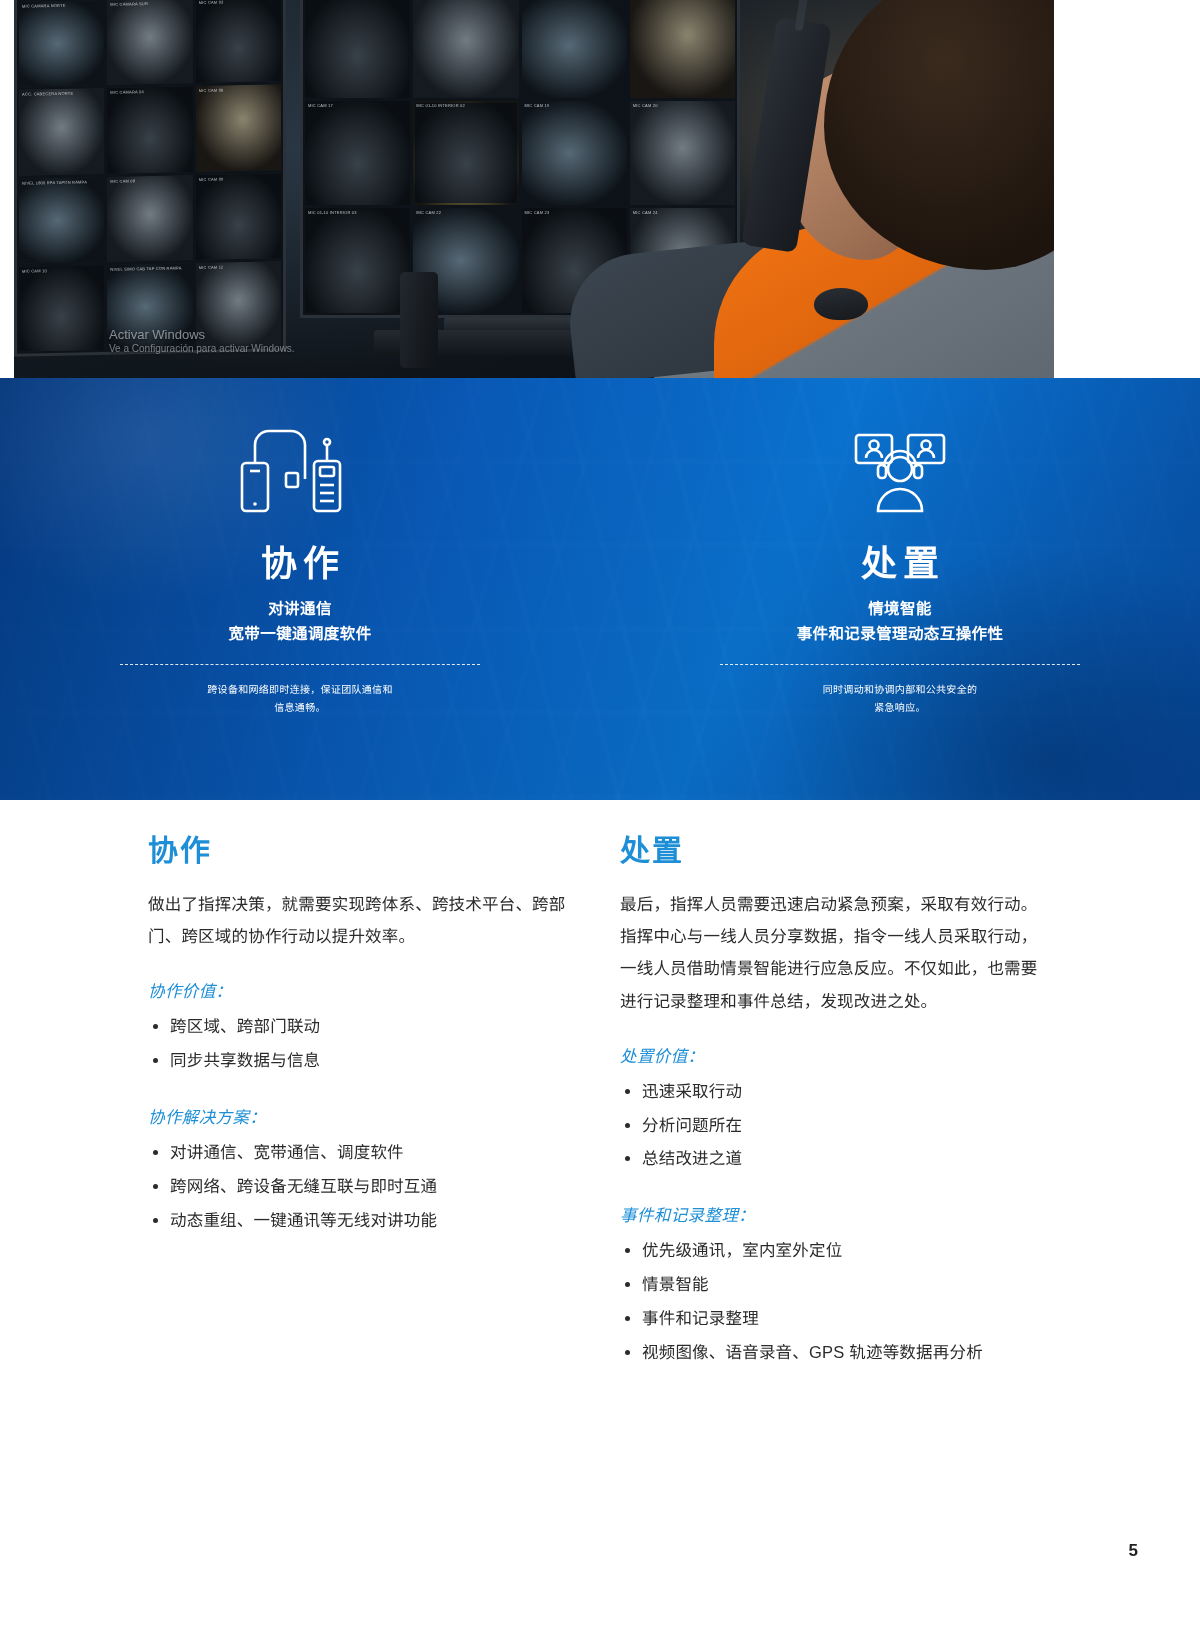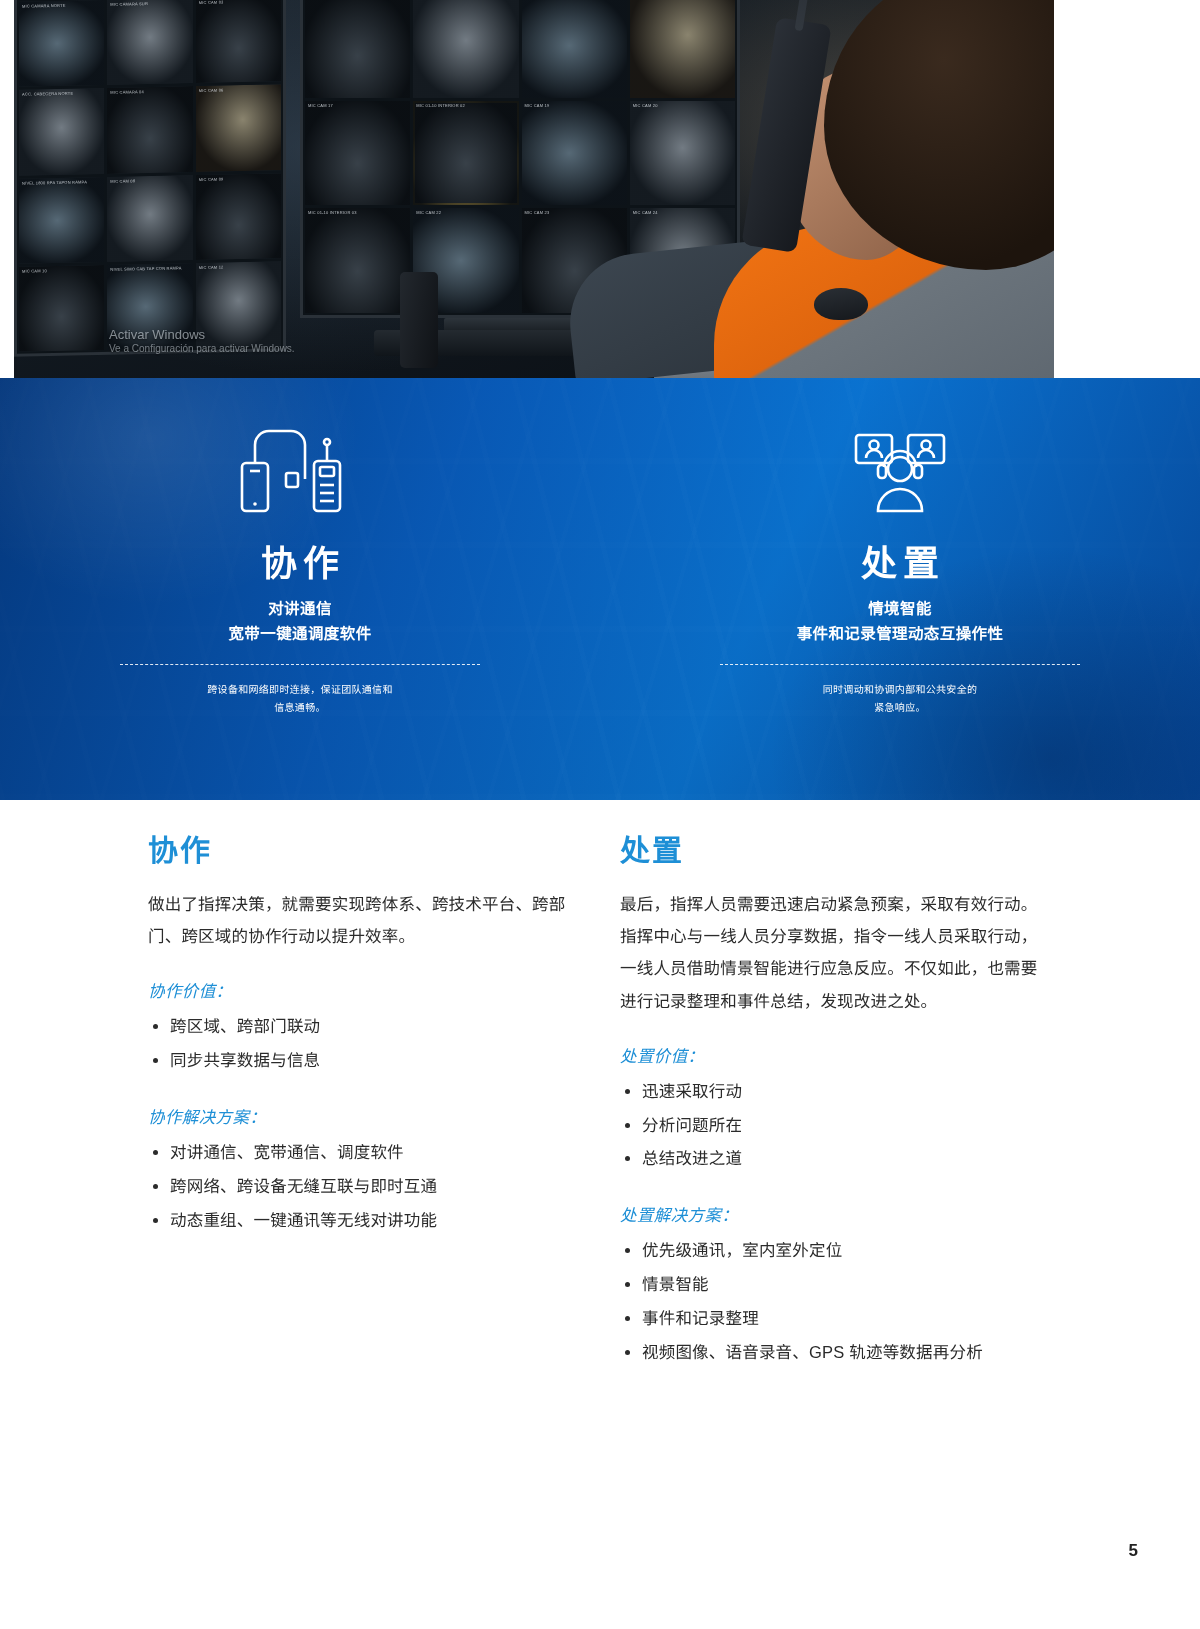--- a/index.html
+++ b/index.html
@@ -521,21 +521,21 @@
       <h3>处置</h3>
       <p class="para">最后，指挥人员需要迅速启动紧急预案，采取有效行动。指挥中心与一线人员分享数据，指令一线人员采取行动，一线人员借助情景智能进行应急反应。不仅如此，也需要进行记录整理和事件总结，发现改进之处。</p>
 
       <div class="subhead">处置价值：</div>
       <ul class="bullets">
         <li>迅速采取行动</li>
         <li>分析问题所在</li>
         <li>总结改进之道</li>
       </ul>
 
-      <div class="subhead">处置解决方案：</div>
+      <div class="subhead">事件和记录整理：</div>
       <ul class="bullets">
         <li>优先级通讯，室内室外定位</li>
         <li>情景智能</li>
         <li>事件和记录整理</li>
         <li>视频图像、语音录音、GPS 轨迹等数据再分析</li>
       </ul>
     </div>
 
     <div class="page-number">5</div>
   </div>

